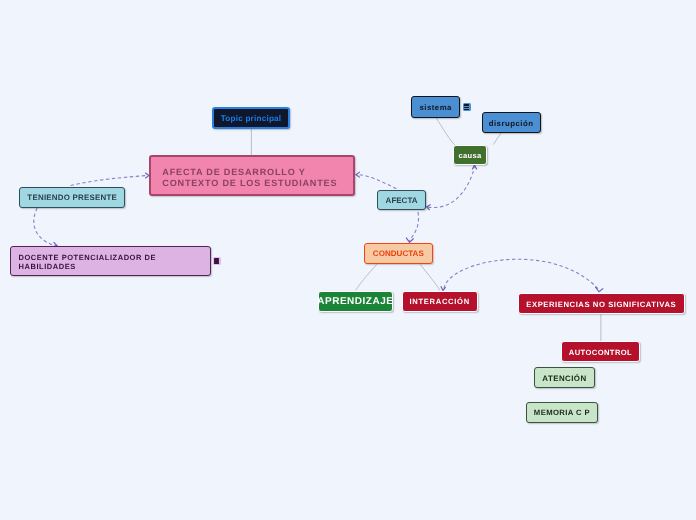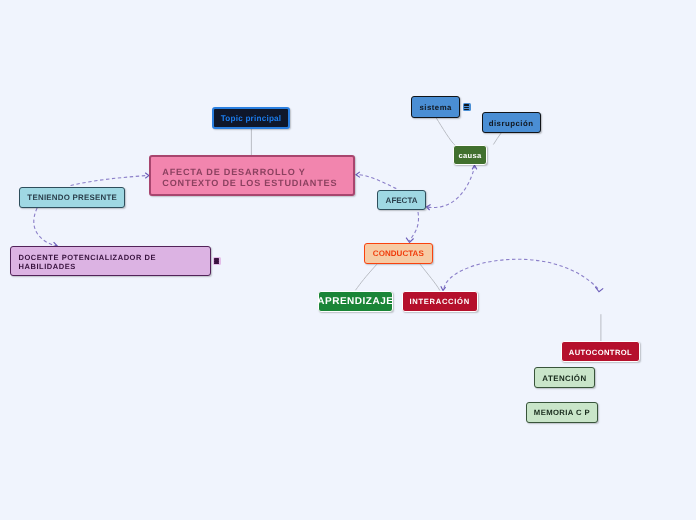--- a/index.html
+++ b/index.html
@@ -115,20 +115,21 @@
   <div class="node" style="left: 453.1px; top: 144.6px; width: 34px; height: 20.1px; background: rgb(65, 112, 46); border: 1.3px solid rgb(255, 255, 255); color: rgb(255, 255, 255); font-size: 7.6px; letter-spacing: 0.3px; box-shadow: rgba(0, 0, 0, 0.25) 1px 1px 1.5px;"><span>causa</span></div>
 
   <div class="node" style="left: 377.3px; top: 189.7px; width: 48.5px; height: 20.7px; background: rgb(159, 216, 227); border: 1.9px solid rgb(46, 78, 92); color: rgb(43, 63, 76); font-size: 8px; letter-spacing: 0px; box-shadow: rgba(0, 0, 0, 0.22) 1px 1px 1.5px;"><span>AFECTA</span></div>
 
   <div class="node" style="left: 364.1px; top: 243.3px; width: 68.5px; height: 20.4px; background: rgb(246, 203, 164); border: 1.7px solid rgb(249, 67, 15); color: rgb(240, 60, 12); font-size: 8px; letter-spacing: 0.05px; box-shadow: rgba(0, 0, 0, 0.2) 1px 1px 1.5px;"><span>CONDUCTAS</span></div>
 
   <div class="node" style="left: 317.8px; top: 290.8px; width: 75.1px; height: 21px; background: rgb(26, 133, 55); border: 1.5px solid rgb(255, 255, 255); color: rgb(255, 255, 255); font-size: 10px; letter-spacing: 0.5px; box-shadow: rgba(0, 0, 0, 0.22) 1px 1px 1.5px;"><span>APRENDIZAJE</span></div>
 
   <div class="node" style="left: 401.5px; top: 290.6px; width: 76.3px; height: 21px; background: rgb(181, 16, 44); border: 1.5px solid rgb(255, 255, 255); color: rgb(255, 255, 255); font-size: 7.6px; letter-spacing: 0.7px; box-shadow: rgba(0, 0, 0, 0.22) 1px 1px 1.5px;"><span>INTERACCIÓN</span></div>
 
+  <div class="node" style="left: 517.5px; top: 293.2px; width: 167.5px; height: 21px; background: rgb(181, 16, 44); border: 1.5px solid rgb(255, 255, 255); color: rgb(255, 255, 255); font-size: 7.7px; letter-spacing: 0.55px; box-shadow: rgba(0, 0, 0, 0.22) 1px 1px 1.5px;"><span>EXPERIENCIAS NO SIGNIFICATIVAS</span></div>
 
   <div class="node" style="left: 560.9px; top: 341.2px; width: 79.2px; height: 21px; background: rgb(181, 16, 44); border: 1.5px solid rgb(255, 255, 255); color: rgb(255, 255, 255); font-size: 7.6px; letter-spacing: 0.4px; box-shadow: rgba(0, 0, 0, 0.22) 1px 1px 1.5px;"><span>AUTOCONTROL</span></div>
 
   <div class="node" style="left: 534.2px; top: 367.2px; width: 60.6px; height: 21.2px; background: rgb(201, 229, 201); border: 1.75px solid rgb(56, 84, 58); color: rgb(22, 40, 26); font-size: 7.9px; letter-spacing: 0.45px; box-shadow: rgba(0, 0, 0, 0.22) 1px 1px 1.5px;"><span>ATENCIÓN</span></div>
 
   <div class="node" style="left: 525.5px; top: 401.5px; width: 72.9px; height: 21px; background: rgb(201, 229, 201); border: 1.75px solid rgb(56, 84, 58); color: rgb(22, 40, 26); font-size: 7.7px; letter-spacing: 0.4px; box-shadow: rgba(0, 0, 0, 0.22) 1px 1px 1.5px;"><span>MEMORIA C P</span></div>
 
 </div>
 
 </body></html>

